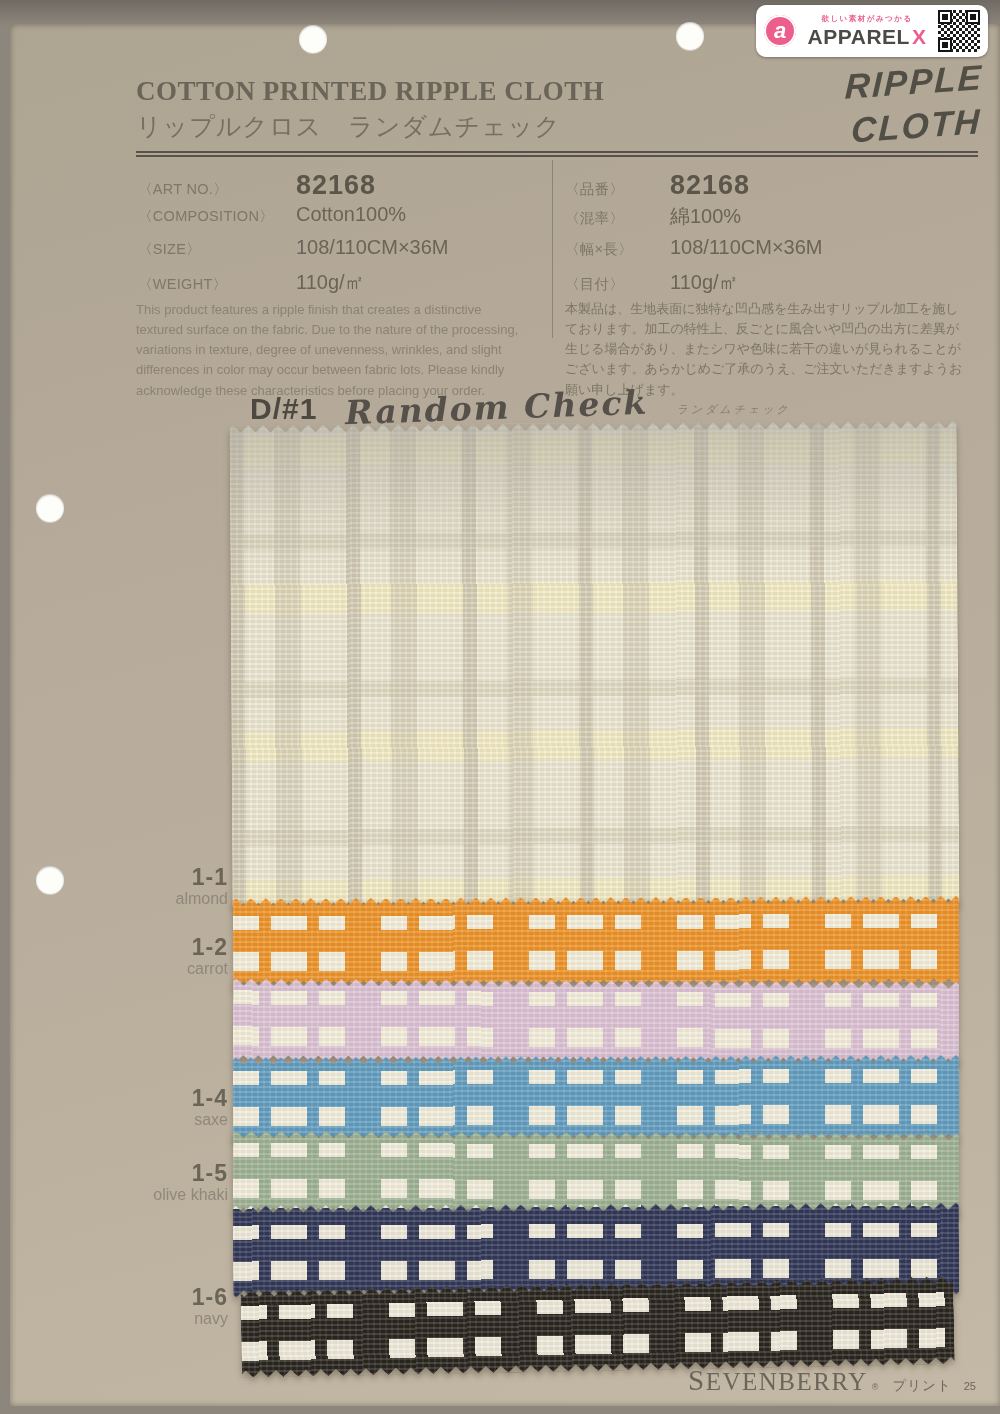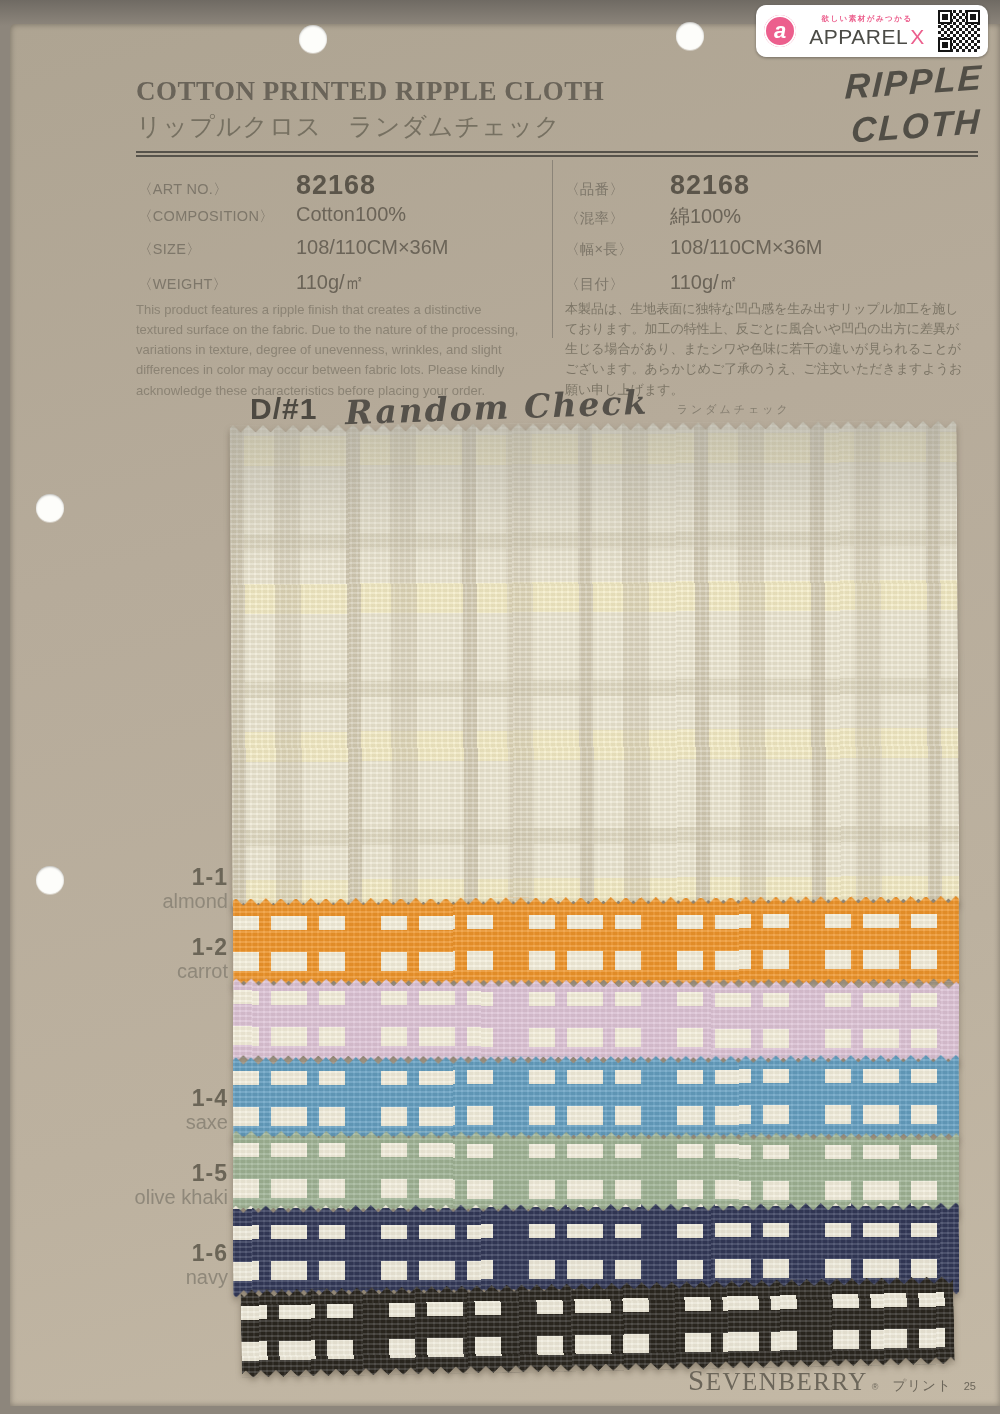--- a/index.html
+++ b/index.html
@@ -18,21 +18,21 @@
 
   
   .plate{position:absolute;right:12px;top:5px;width:232px;height:52px;background:#fff;
          border-radius:10px;box-shadow:0 1px 3px rgba(0,0,0,.35);display:flex;align-items:center;
          padding:0 8px;box-sizing:border-box;gap:7px;}
   .logo-mark{width:32px;height:32px;border-radius:50%;background:#ec5f8d;color:#fff;flex:0 0 32px;
              display:flex;align-items:center;justify-content:center;font-weight:bold;font-size:22px;
              font-style:italic;box-shadow:0 0 0 2px #fff inset;}
   .plate-mid{flex:1;text-align:center;line-height:1;}
   .tagline{color:#ec5f8d;font-size:7.5px;letter-spacing:1.5px;font-weight:bold;margin-bottom:3px;white-space:nowrap;}
-  .brandrow{font-weight:normal;font-size:21px;letter-spacing:.5px;color:#4b4b46;white-space:nowrap;}
+  .brandrow{font-weight:bold;font-size:21px;letter-spacing:.5px;color:#4b4b46;white-space:nowrap;}
   .brandrow .x{color:#ec5f8d;margin-left:2px;}
   .qr{width:42px;height:42px;flex:0 0 42px;background:#fff;position:relative;
       background-image:repeating-conic-gradient(#1b1b1b 0 25%,#fff 0 50%);background-size:6px 6px;
       outline:2px solid #fff;}
   .qr i{position:absolute;width:10px;height:10px;border:2px solid #141414;background:#fff;}
   .qr i::after{content:"";position:absolute;inset:2px;background:#141414;}
   .qr .tl{left:0;top:0;} .qr .tr{right:0;top:0;} .qr .bl{left:0;bottom:0;}
 
   
   .title-en{position:absolute;left:136px;top:76px;font-family:"Liberation Serif","DejaVu Serif",serif;
@@ -59,21 +59,21 @@
   
   .desc{position:absolute;line-height:1.55;}
   .desc.en{left:136px;top:300px;width:392px;font-size:13px;color:#8b8374;}
   .desc.ja{left:565px;top:299px;width:405px;font-size:13px;color:#7c7566;}
 
   
   .pat{position:absolute;left:250px;top:388px;display:flex;align-items:baseline;gap:28px;}
   .pat .dno{font-size:30px;font-weight:bold;color:#4d4941;letter-spacing:1px;}
   .pat .dname{font-family:"DejaVu Serif","Liberation Serif",serif;font-style:italic;font-weight:bold;
               font-size:33px;color:#55514a;transform:rotate(-2deg);letter-spacing:2px;}
-  .pat .dkana{font-size:11px;color:#847d6f;letter-spacing:3px;transform:translateY(-6px);}
+  .pat .dkana{font-size:11px;color:#847d6f;font-style:italic;letter-spacing:3px;transform:translateY(-6px);}
 
   
   .fab{position:absolute;
        -webkit-mask:
          conic-gradient(from 135deg at 50% 0%,#000 90deg,#0000 0) 50% 0/15px 51% repeat-x,
          conic-gradient(from -45deg at 50% 100%,#000 90deg,#0000 0) 50% 100%/15px 51% repeat-x;
        mask:
          conic-gradient(from 135deg at 50% 0%,#000 90deg,#0000 0) 50% 0/15px 51% repeat-x,
          conic-gradient(from -45deg at 50% 100%,#000 90deg,#0000 0) 50% 100%/15px 51% repeat-x;}
   .fabwrap{position:absolute;left:0;top:0;width:100%;height:100%;}
@@ -96,23 +96,23 @@
   .sw2{top:980px;height:84px;z-index:15;transform:rotate(.25deg);}
   .sw3{top:1056px;height:86px;z-index:14;transform:rotate(-.2deg);}
   .sw4{top:1132px;height:84px;z-index:13;transform:rotate(.2deg);}
   .sw5{top:1204px;height:92px;z-index:12;transform:rotate(-.25deg);}
   .sw6{top:1283px;height:88px;z-index:11;left:241px;width:713px;transform:rotate(-1.1deg);}
   .shadow{filter:drop-shadow(0 4px 3px rgba(66,55,40,.38));}
 
   
   .cw{position:absolute;left:40px;width:188px;text-align:right;line-height:1.15;}
   .cw .code{font-size:23px;font-weight:bold;color:#6b6557;letter-spacing:1px;}
-  .cw .name{font-size:20px;color:#8f887a;}
+  .cw .name{font-size:16px;color:#8f887a;}
   .cw.c1{top:864px;} .cw.c2{top:934px;} .cw.c3{top:1009px;} .cw.c4{top:1085px;}
-  .cw.c5{top:1160px;} .cw.c6{top:1240px;} .cw.c7{top:1310px;}
+  .cw.c5{top:1160px;} .cw.c6{top:1284px;} .cw.c7{top:1310px;}
 
   
   .footer{position:absolute;right:24px;top:1364px;display:flex;align-items:baseline;gap:4px;color:#6c665a;}
   .sb{font-family:"Liberation Serif","DejaVu Serif",serif;font-size:25px;letter-spacing:1.5px;}
   .sb::first-letter{font-size:29px;}
   .reg{font-size:9px;}
   .pnote{font-size:13.5px;margin-left:10px;letter-spacing:1px;}
   .pno{font-size:11px;margin-left:8px;}
 </style>
 </head>

